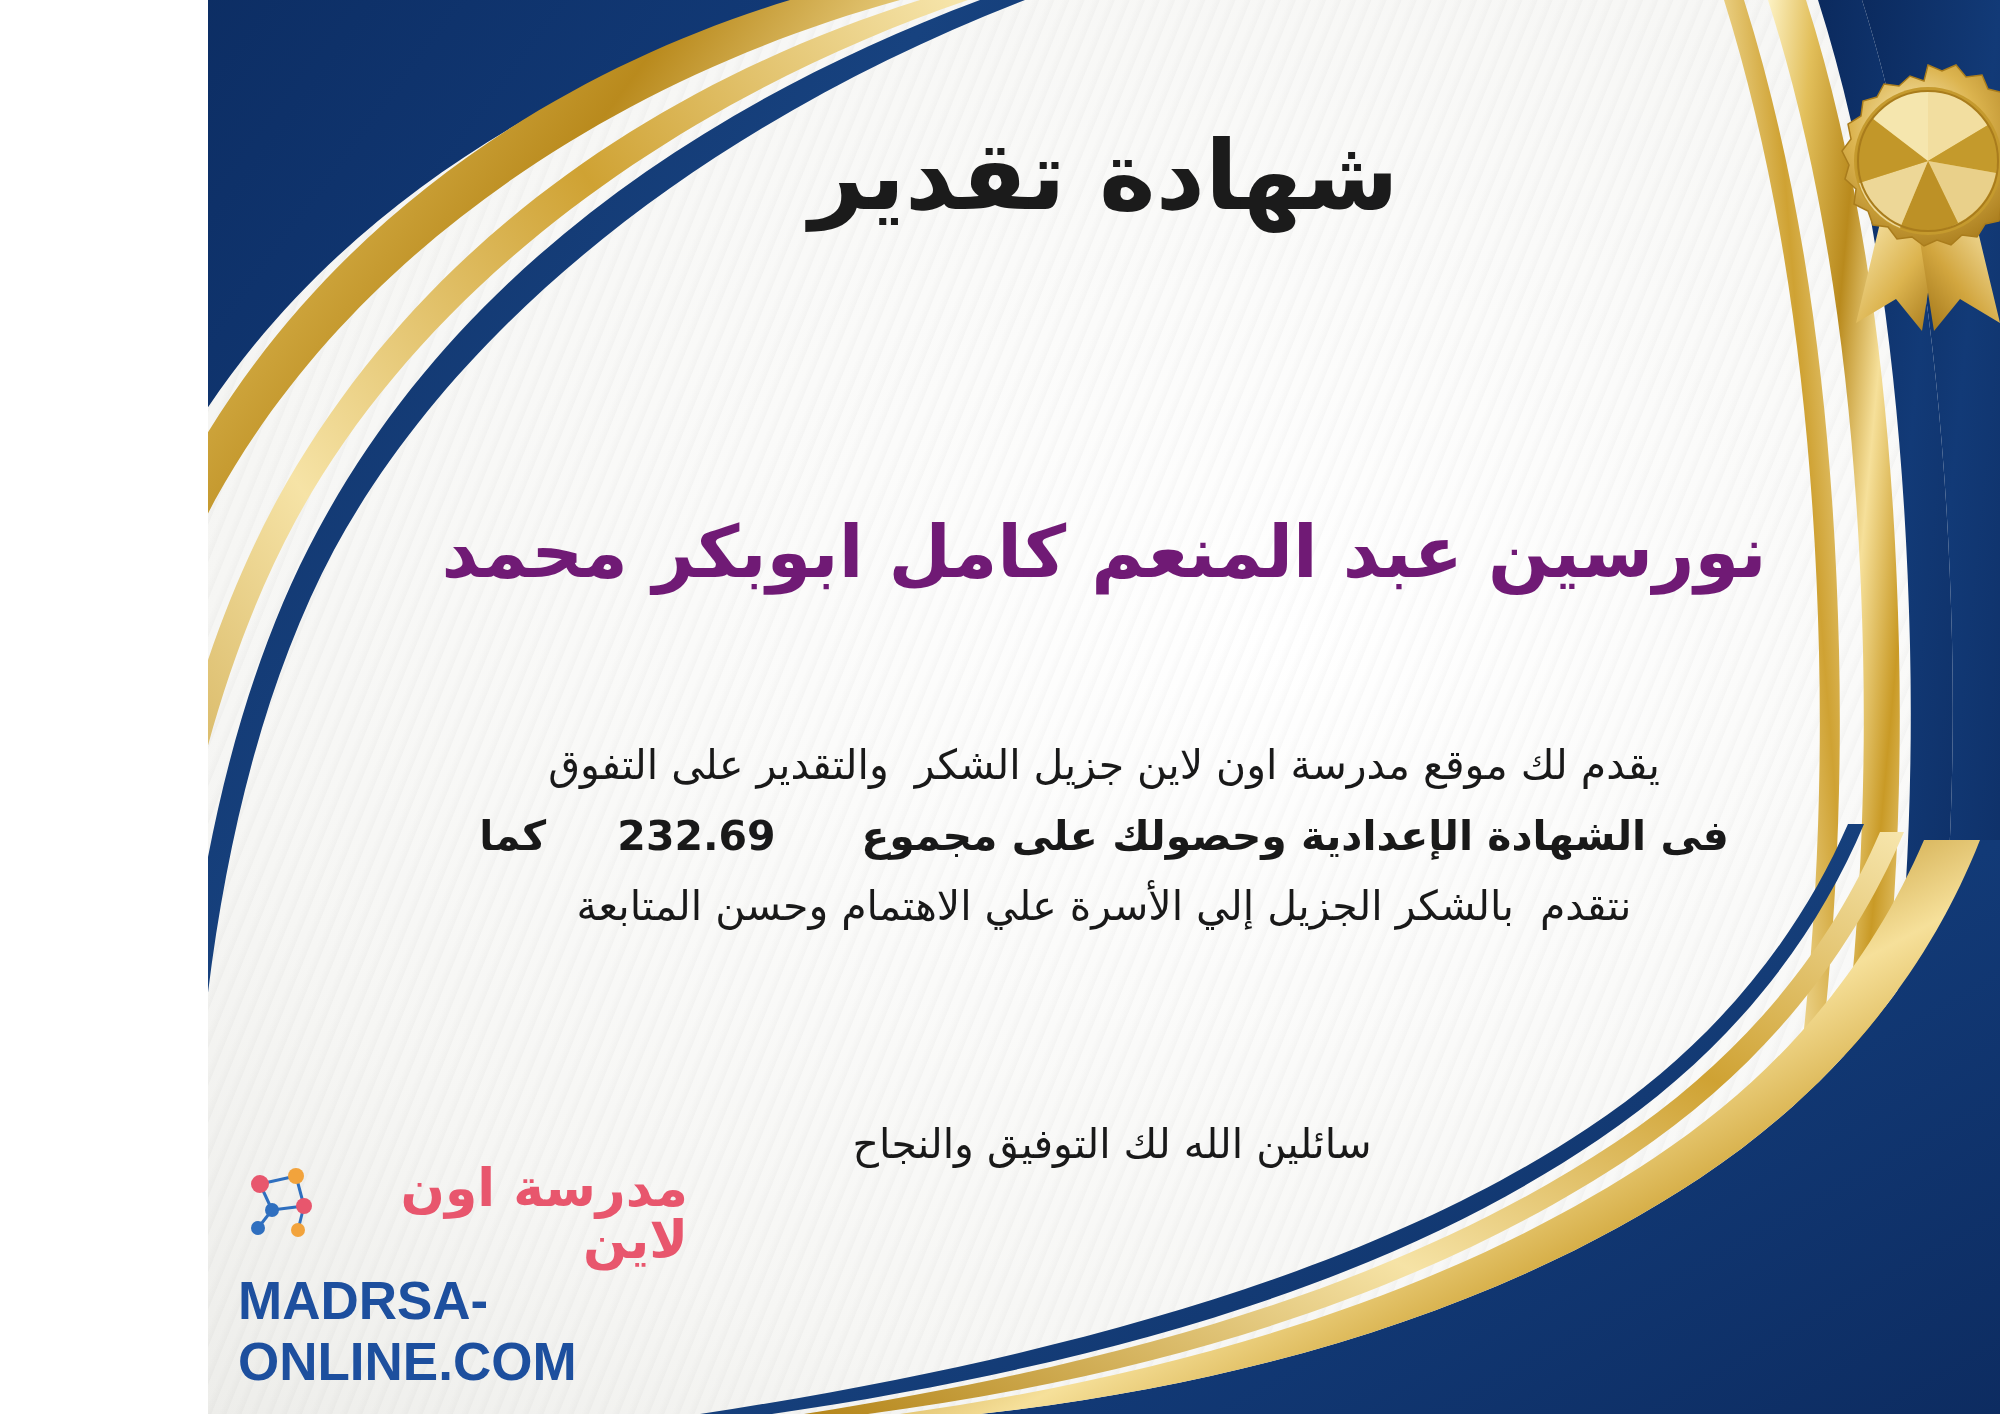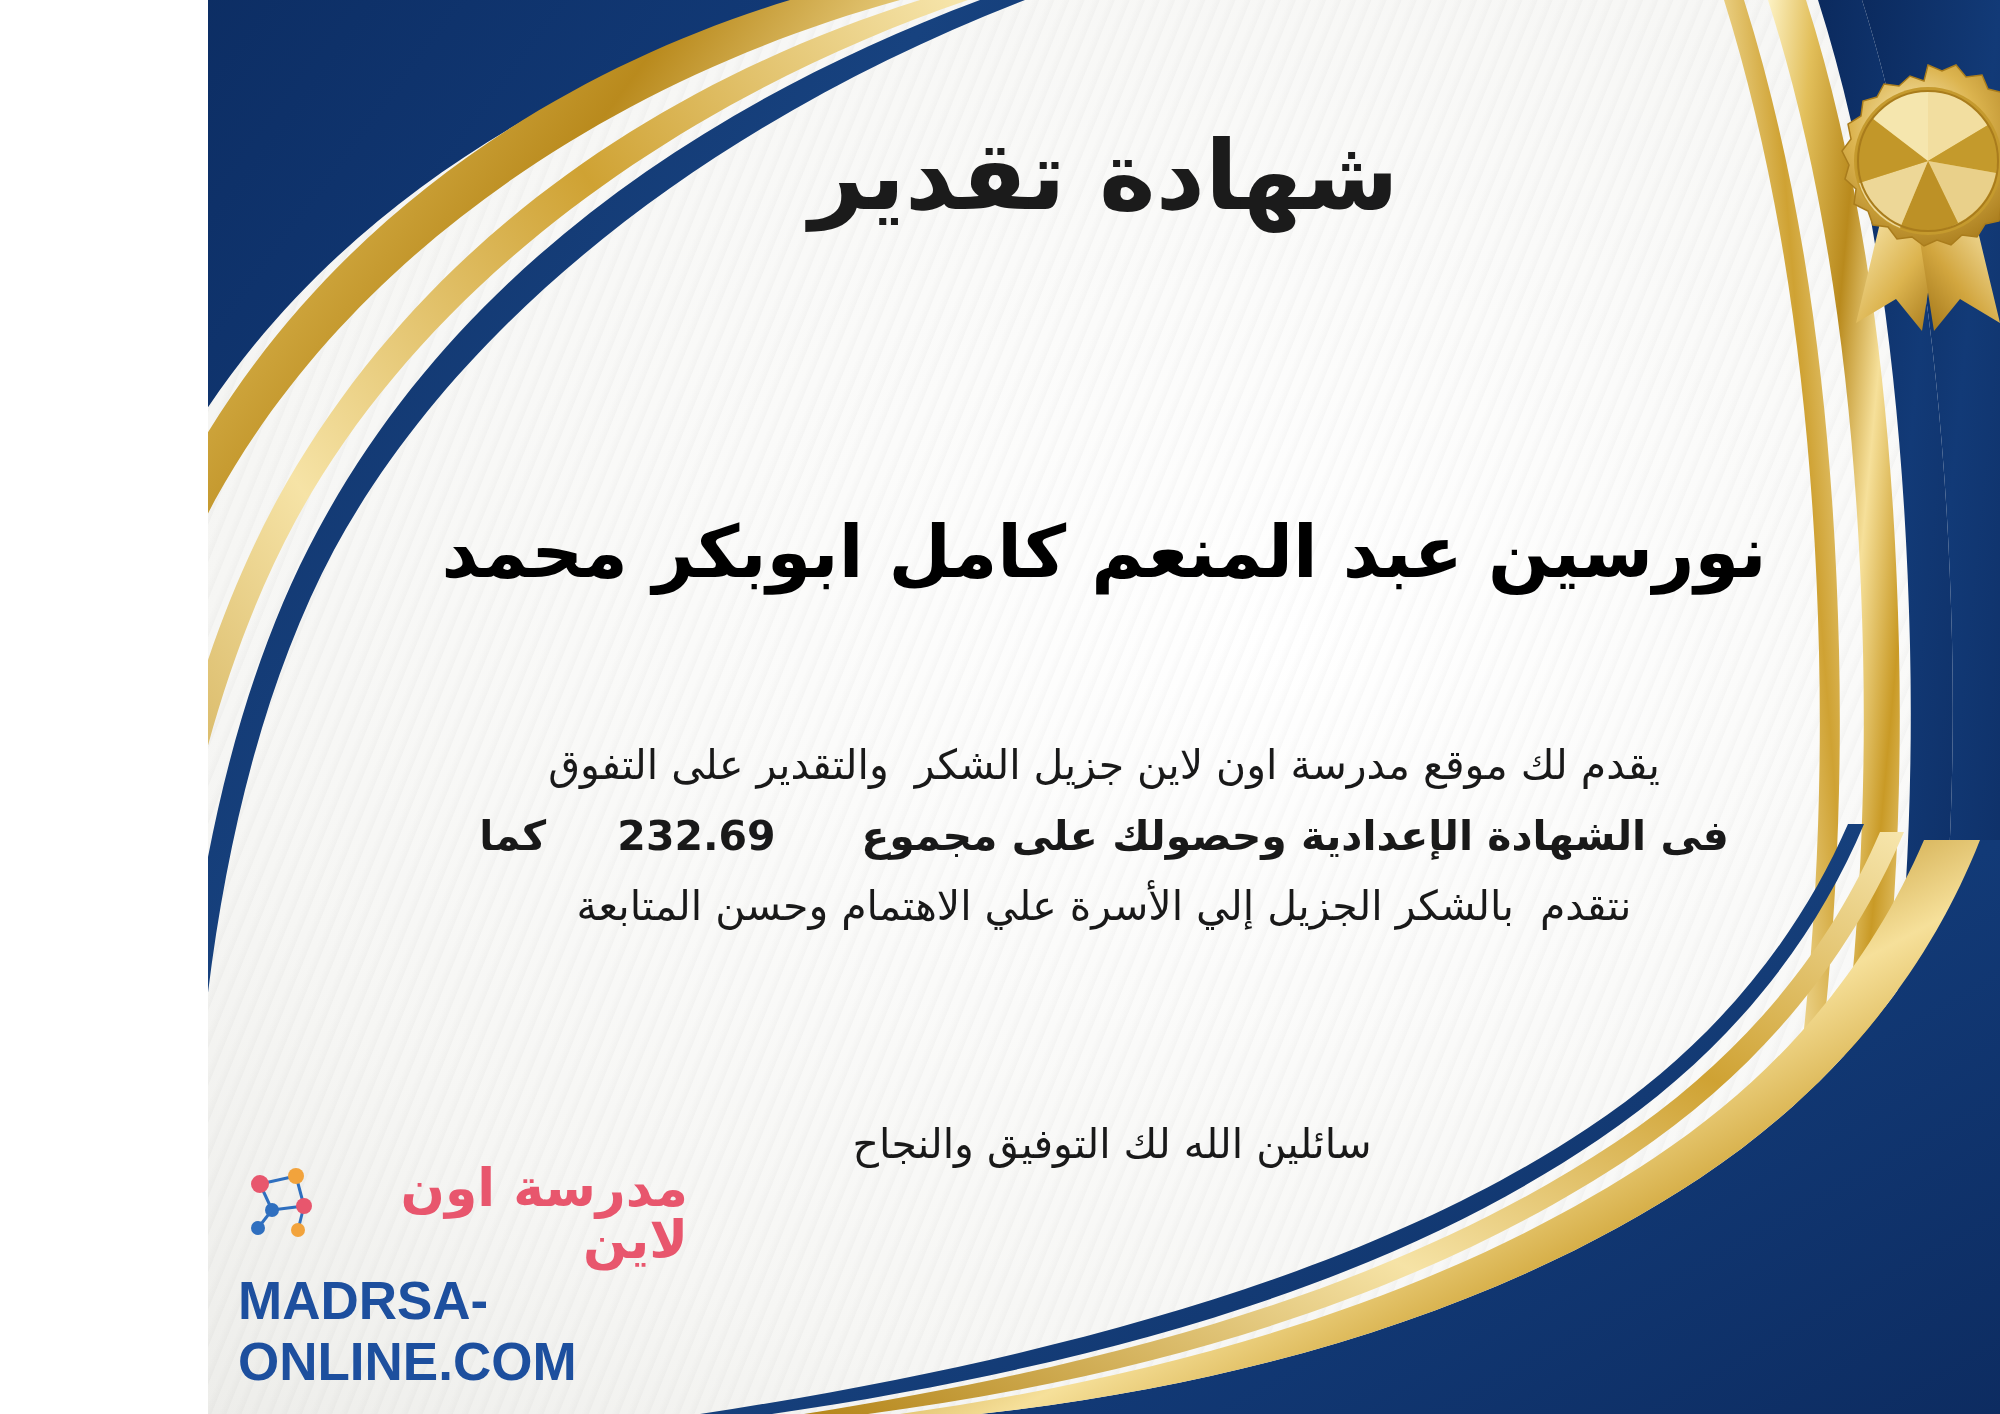--- a/index.html
+++ b/index.html
@@ -66,21 +66,21 @@
   }
 
   .recipient-name {
     position: absolute;
     top: 510px;
     left: 130px;
     right: 130px;
     text-align: center;
     font-size: 72px;
     font-weight: 700;
-    color: #000000;
+    color: #701a75;
     direction: rtl;
   }
 
   .body-block {
     position: absolute;
     top: 730px;
     left: 80px;
     right: 80px;
     text-align: center;
     direction: rtl;

